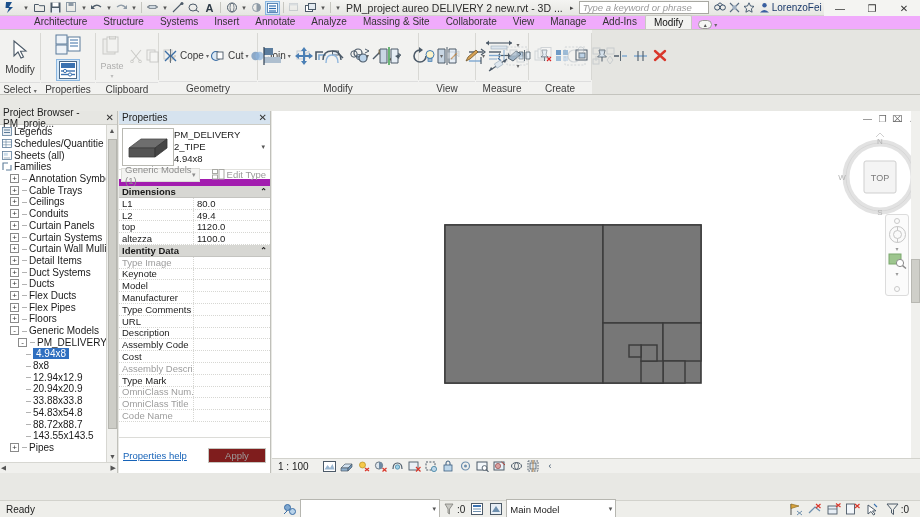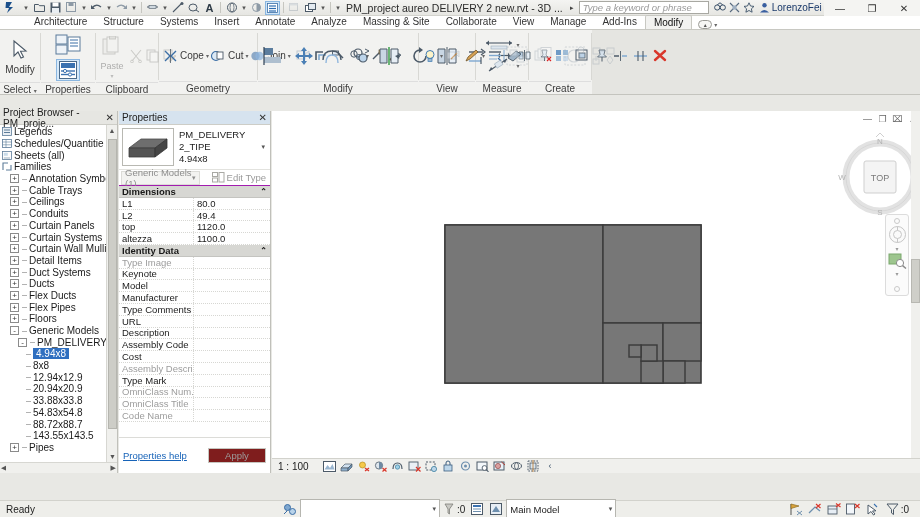--- a/index.html
+++ b/index.html
@@ -46,21 +46,21 @@
   .tb-icons { display: flex; align-items: center; gap: 3px; padding-left: 5px; }
   .tb-ico { font-size: 10px; color: #41566e; display:flex;align-items:center; }
   .user-chip { display: flex; align-items: center; gap: 2px; font-size: 10px; color: #1b3a6b; padding-left: 4px;}
   .win-ctrl { position: absolute; right: 0; top: 0; display: flex; height: 16px; }
   .win-btn { width: 32px; height: 16px; display: flex; align-items: center; justify-content: center;
     font-size: 10px; color: #333; background: #f4f4f2; }
 
   
   .tabbar {
     position: absolute; top: 16px; left: 0; width: 920px; height: 14px;
-    background: #ffffff; display: flex; align-items: flex-end;
+    background: #f0abfc; display: flex; align-items: flex-end;
     border-bottom: 1px solid #c8c8c2;
   }
   .tabbar .spacer-logo { width: 26px; height: 14px; }
   .tab {
     padding: 0 8px; height: 14px; line-height: 14px; font-size: 10px; color: #333;
     white-space: nowrap;
   }
   .tab.active {
     background: #f2f2f0; border: 1px solid #c8c8c2; border-bottom: none; color: #111;
     border-radius: 2px 2px 0 0; height: 14px;
@@ -133,28 +133,28 @@
     height: 11px; background: #f0f0ed; border-top: 1px solid #d7d7d2;
     display: flex; align-items: center; justify-content: space-between; padding: 0 1px;
   }
   .tree-hsb .hz-thumb { flex:1; height: 9px; background: #f0f0ed; }
 
   .props {
     position: absolute; left: 119px; top: 111px; width: 152px; height: 362px;
     background: #fff; border-right: 1px solid #c0c0ba; display: flex; flex-direction: column;
   }
   .props .dock-header { background: #d6e3ef; }
-  .type-sel { display: flex; align-items: center; padding: 3px; gap: 5px; border-bottom: 1px solid #e2e2de; }
+  .type-sel { display: flex; align-items: center; padding: 3px; border-bottom: 1px solid #e2e2de; }
   .thumb {
     width: 52px; height: 38px; border: 1px solid #b8b8b2; background: #fff;
     display: flex; align-items: center; justify-content: center; flex: 0 0 auto;
   }
   .type-txt { flex: 1; font-size: 9.5px; color: #1a1a1a; line-height: 1.25; overflow: hidden; }
   .type-caret { font-size: 7px; color: #555; padding-right: 2px; }
-  .cat-row { display: flex; align-items: center; height: 16px; border-bottom: 1px solid #a21caf; padding: 0 2px; gap: 12px;}
+  .cat-row { display: flex; align-items: center; height: 16px; border-bottom: 7px solid #a21caf; padding: 0 2px; gap: 12px;}
   .cat-combo {
     flex: 1; height: 14px; display: flex; align-items: center; font-size: 9.5px;
     color: #8d8d8d; border: 1px solid #dcdcd8; background: #f3f3f1; padding: 0 3px;
   }
   .cat-combo .cc { margin-left: auto; font-size: 7px; }
   .edit-type { display: flex; align-items: center; gap: 2px; font-size: 9.5px; color: #9a9a9a; padding-right: 2px;}
 
   .ptable { flex: 1; overflow: hidden; }
   .psec {
     display: flex; align-items: center; height: 11.8px; background: #d7d7d3;

